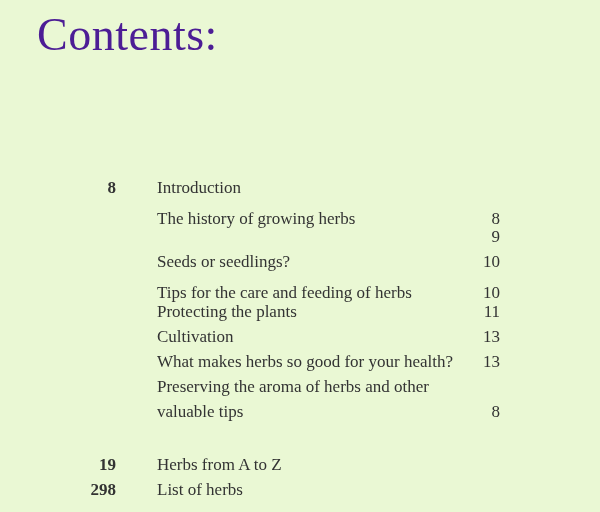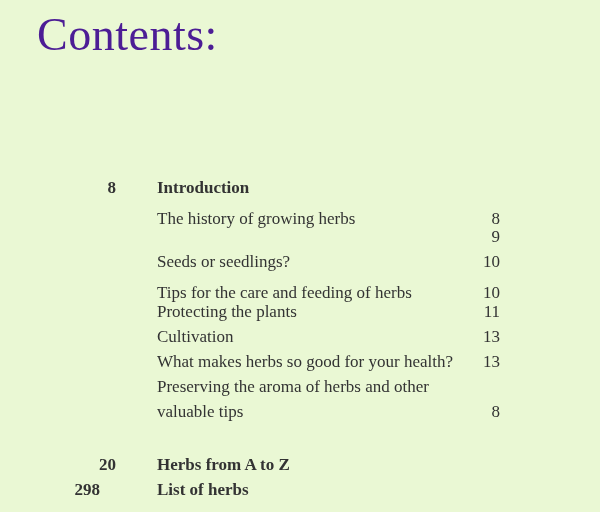--- a/index.html
+++ b/index.html
@@ -15,21 +15,21 @@
       font-family:"Liberation Serif", serif;
       font-size:46px; color:#4c1d95; letter-spacing:0.5px;
     }
     .sec-num {
       position:absolute; width:60px; text-align:right;
       font-family:"Liberation Serif", serif; font-weight:bold; font-size:17px;
       color:#333;
     }
     .sec-title {
       position:absolute; left:157px;
-      font-family:"Liberation Serif", serif; font-weight:bold; font-size:17px;
+      font-family:"Liberation Serif", serif; font-weight:normal; font-size:17px;
       color:#333;
     }
     .entry {
       position:absolute; left:157px; width:343px; height:25px;
       font-family:"Liberation Serif", serif; font-size:17px; color:#333;
     }
     .entry .label { position:absolute; left:0; top:0; white-space:nowrap; }
     .entry .page { position:absolute; right:0; top:0; }
   </style>
 </head>
@@ -69,17 +69,17 @@
 </div>
 <div class="entry" style="top:377px;">
   <span class="label">Preserving the aroma of herbs and other</span>
   <span class="page"></span>
 </div>
 <div class="entry" style="top:402px;">
   <span class="label">valuable tips</span>
   <span class="page">8</span>
 </div>
 
-<div class="sec-num" style="left:56px; top:455px;">20</div>
+<div class="sec-num" style="left:56px; top:455px;">19</div>
 <div class="sec-title" style="top:455px;">Herbs from A to Z</div>
 
-<div class="sec-num" style="left:40px; top:480px;">298</div>
+<div class="sec-num" style="left:56px; top:480px;">298</div>
 <div class="sec-title" style="top:480px;">List of herbs</div>
 
 </body></html>

